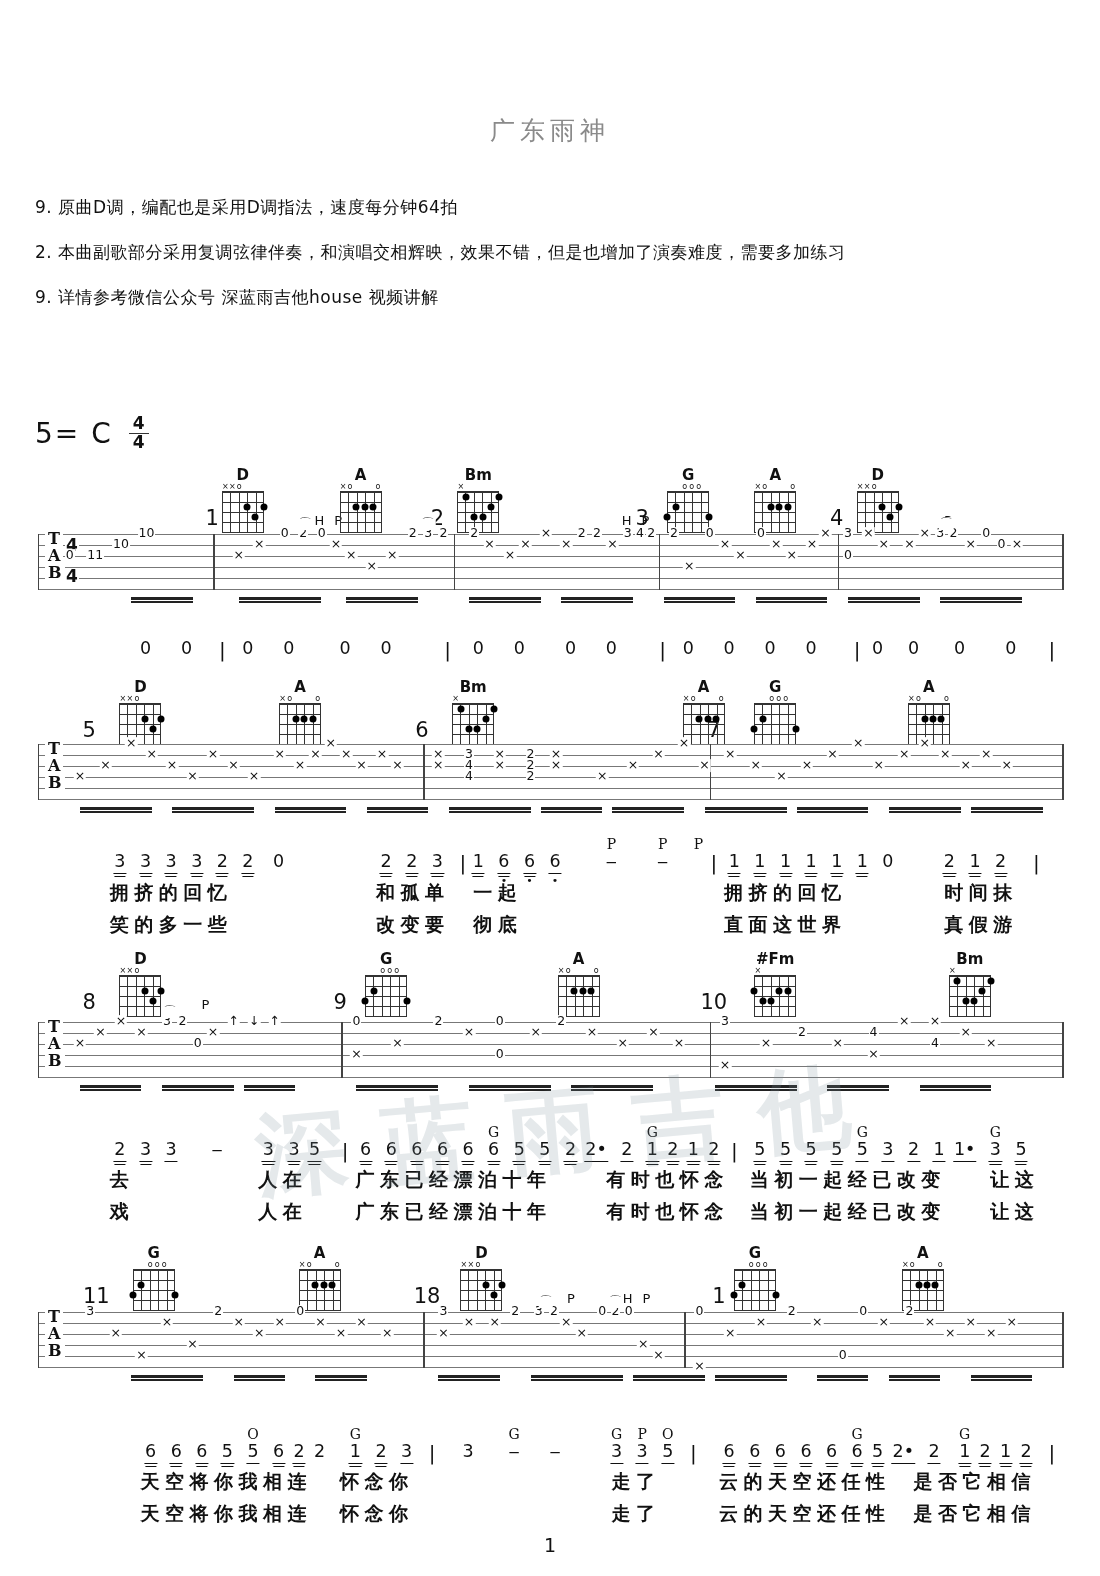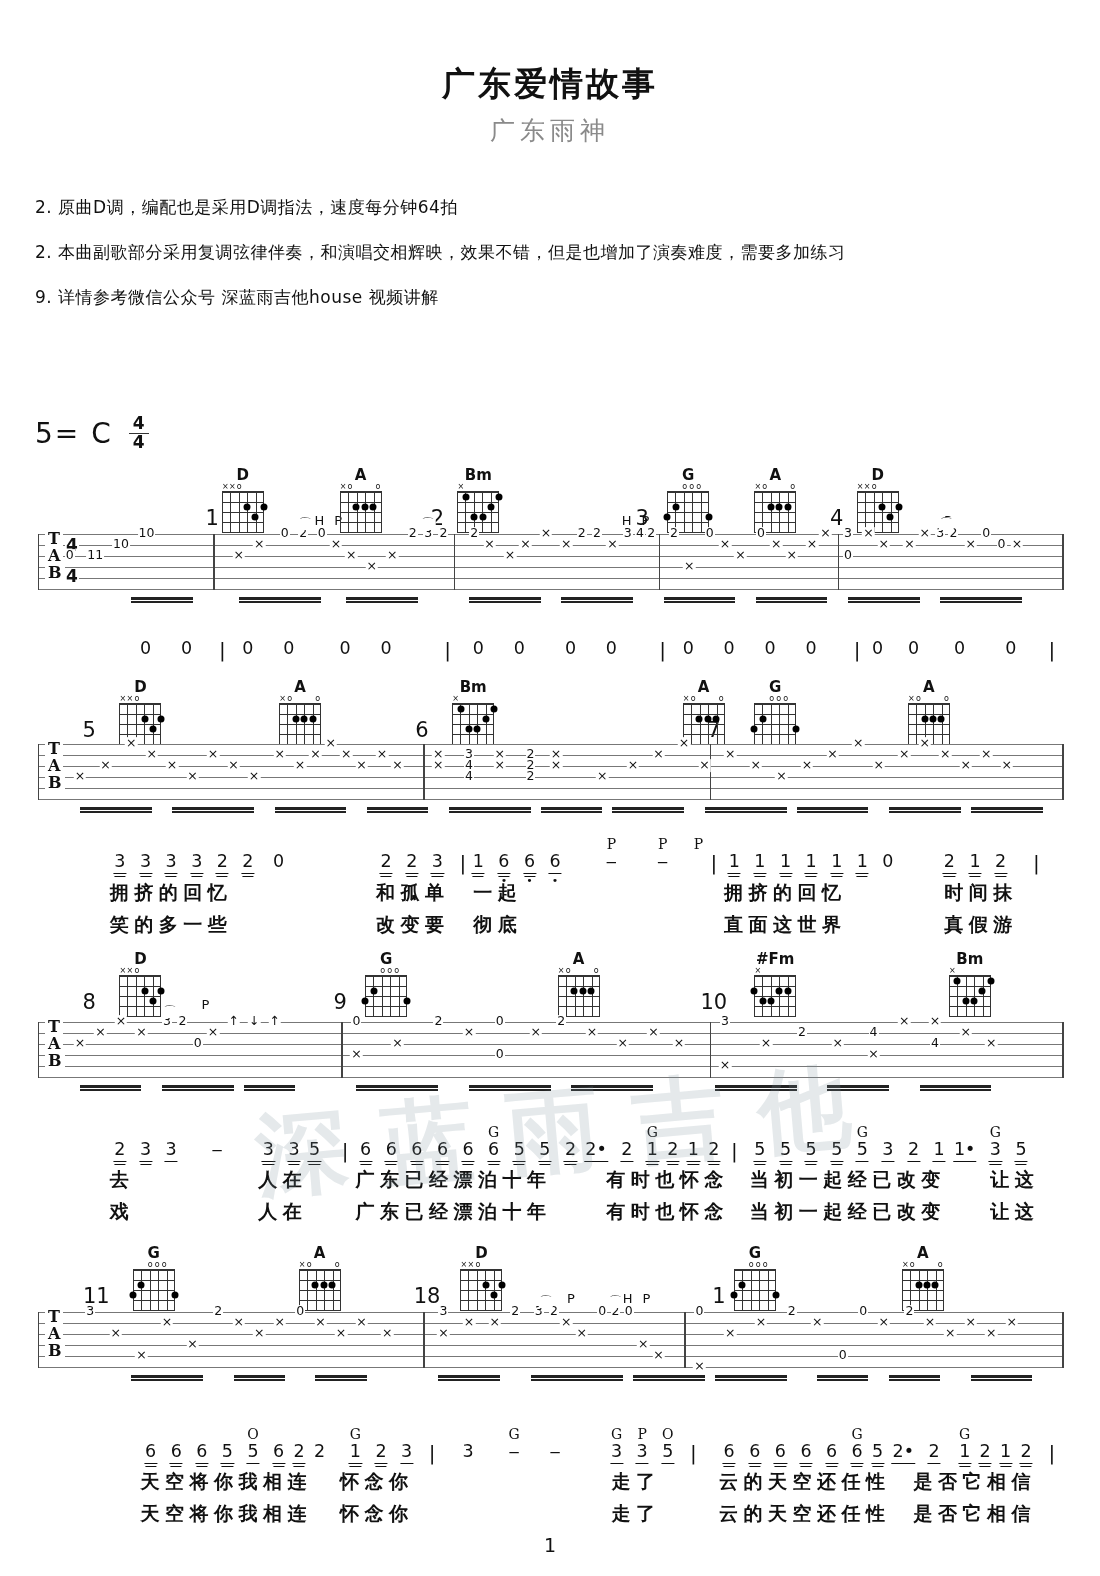--- a/index.html
+++ b/index.html
@@ -54,25 +54,24 @@
   .lyg{position:absolute;font-size:19px;font-weight:bold;letter-spacing:5.5px;white-space:nowrap;}
   .watermark{position:absolute;left:255px;top:1068px;font-size:92px;font-weight:bold;
      color:rgba(125,145,155,0.20);transform:rotate(-5deg);letter-spacing:34px;white-space:nowrap;
      font-family:"DejaVu Serif","Liberation Serif",serif;pointer-events:none;}
   .pagenum{position:absolute;left:0;right:0;top:1534px;text-align:center;font-size:19px;}
 </style>
 </head>
 <body>
 
 <div class="page">
-  <div class="title">广东爱情故事</div>
   <div class="artist">广东雨神</div>
 
   <div class="tips">
-    <div class="tip">2. 原曲D调，编配也是采用D调指法，速度每分钟64拍</div>
+    <div class="tip">9. 原曲D调，编配也是采用D调指法，速度每分钟64拍</div>
     <div class="tip">2. 本曲副歌部分采用复调弦律伴奏，和演唱交相辉映，效果不错，但是也增加了演奏难度，需要多加练习</div>
     <div class="tip">9. 详情参考微信公众号 深蓝雨吉他house 视频讲解</div>
   </div>
 
   <div class="keyline">
     <span class="ktonic">5= C</span>
     <span class="ts">
       <i>4</i>
       <i>4</i>
     </span>

